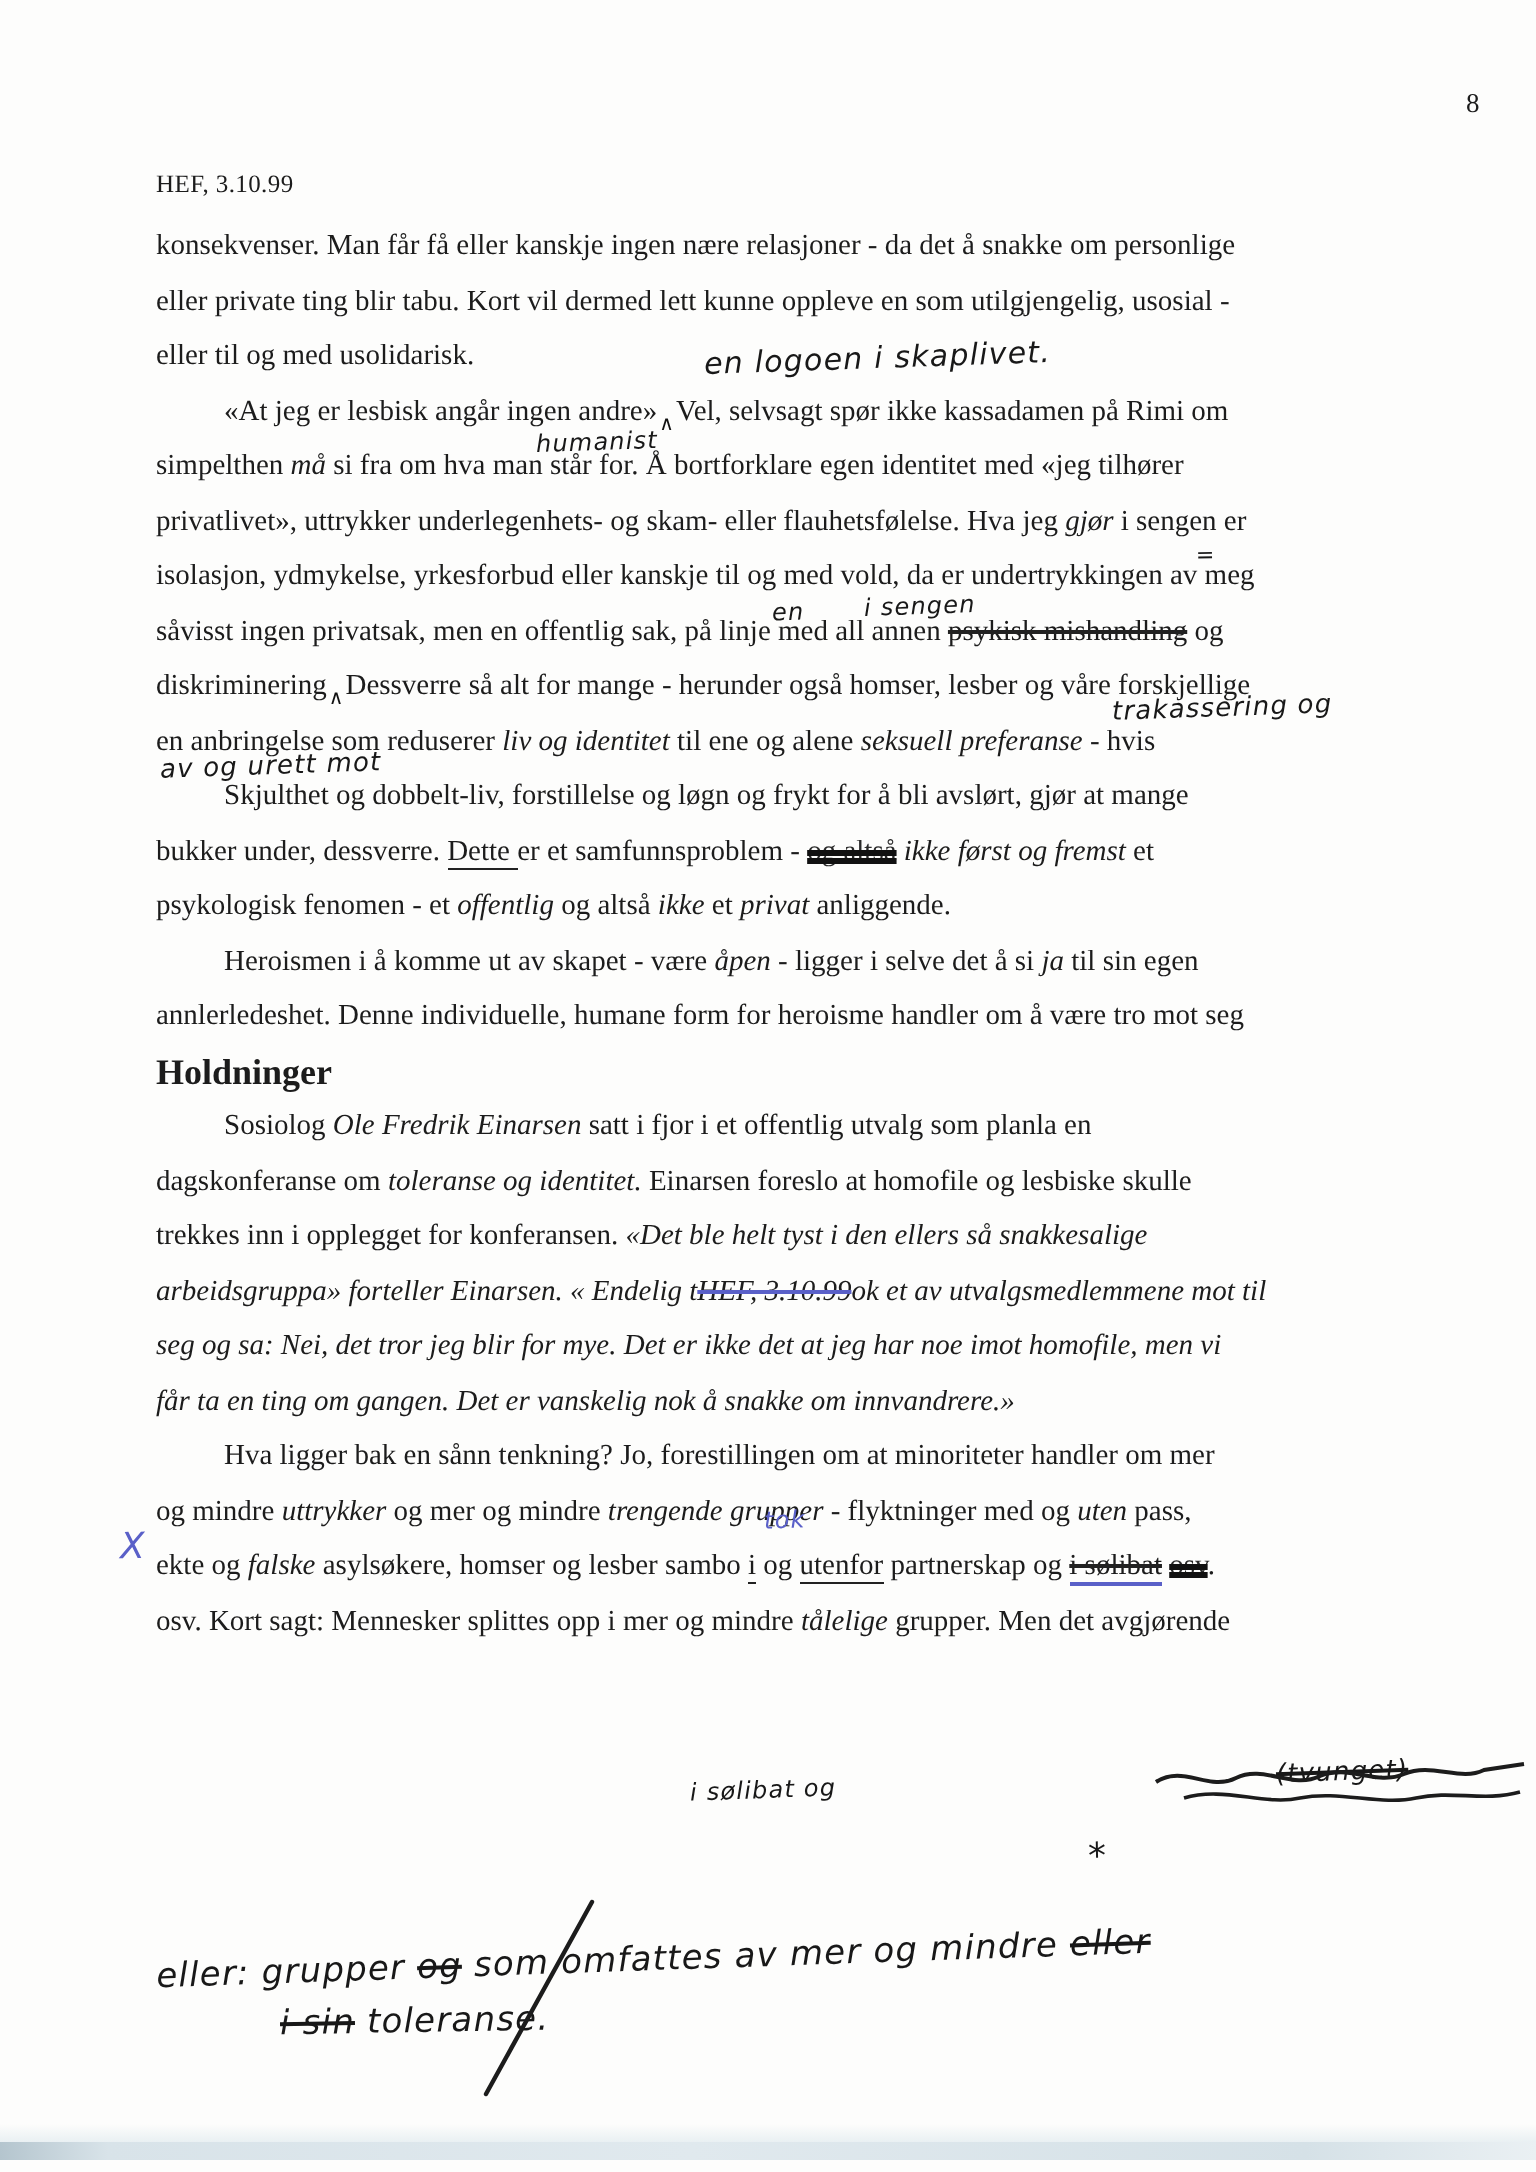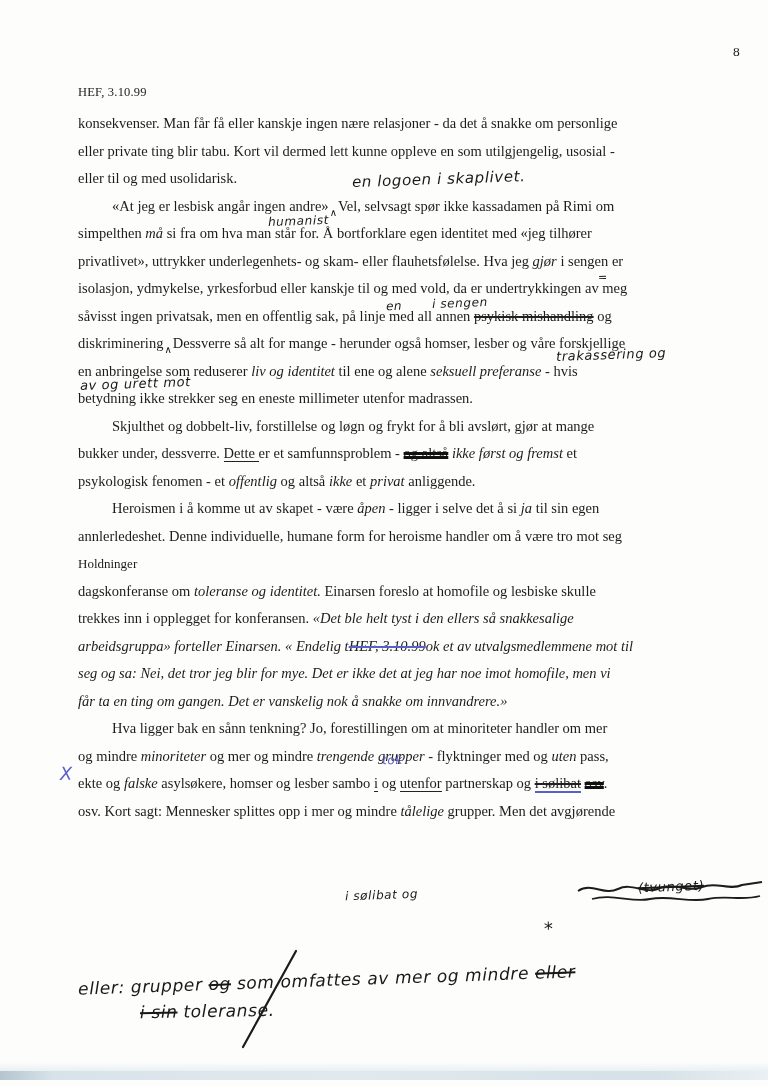--- a/index.html
+++ b/index.html
@@ -6,21 +6,21 @@
   .page{
     position:relative;width:768px;height:1086px;margin:0 auto;
     background:var(--paper,#fdfdfc);overflow:hidden;
     font-family:"Liberation Serif",serif;color:var(--ink,#1c1c1c);
   }
   .page-number{position:absolute;top:44px;left:733px;font-size:13.5px;}
   .doc-header{position:absolute;top:85px;left:78px;font-size:12.5px;letter-spacing:.2px;}
   .body-lines{position:absolute;top:110px;left:78px;width:640px;}
   .line{height:27.5px;line-height:27.5px;font-size:14.5px;white-space:nowrap;}
   .line.indent{padding-left:34px;}
-  .line.heading{font-weight:normal;font-size:13px;}
+  .line.heading{font-weight:bold;font-size:18px;}
   .i{font-style:italic;}
   .st{text-decoration:line-through;text-decoration-thickness:1.8px;text-decoration-color:#222;}
   .scr{text-decoration:line-through;text-decoration-style:double;text-decoration-thickness:3px;text-decoration-color:#111;color:#2a2a2a;}
   .u{border-bottom:1.5px solid #222;}
   .ov{display:inline-block;border-top:1.6px solid #222;line-height:24px;}
   .caret{font-family:"DejaVu Sans",sans-serif;font-size:10px;vertical-align:-5px;margin:0 1px;color:#111;}
   .istb{font-style:italic;text-decoration:line-through;text-decoration-color:var(--blue,#5a60c8);text-decoration-thickness:1.6px;}
   .stub{text-decoration:line-through;text-decoration-thickness:1.6px;text-decoration-color:#222;border-bottom:2px solid var(--blue,#5a60c8);}
   .annot{
     position:absolute;font-family:"DejaVu Sans",sans-serif;font-style:italic;
@@ -52,34 +52,34 @@
       <div class="line"><span>konsekvenser. Man får få eller kanskje ingen nære relasjoner - da det å snakke om personlige</span></div>
       <div class="line"><span>eller private ting blir tabu. Kort vil dermed lett kunne oppleve en som utilgjengelig, usosial -</span></div>
       <div class="line"><span>eller til og med usolidarisk.</span></div>
       <div class="line indent"><span>«At jeg er lesbisk angår ingen andre»</span><span class="caret">∧</span><span>Vel, selvsagt spør ikke kassadamen på Rimi om</span></div>
       <div class="line"><span>simpelthen </span><span class="i">må</span><span> si fra om hva man står for. Å bortforklare egen identitet med «jeg tilhører</span></div>
       <div class="line"><span>privatlivet», uttrykker underlegenhets- og skam- eller flauhetsfølelse. Hva jeg </span><span class="i">gjør</span><span> i sengen er</span></div>
       <div class="line"><span>isolasjon, ydmykelse, yrkesforbud eller kanskje til og med vold, da er undertrykkingen av meg</span></div>
       <div class="line"><span>såvisst ingen privatsak, men en offentlig sak, på linje med all annen </span><span class="st">psykisk mishandling</span><span> og</span></div>
       <div class="line"><span>diskriminering</span><span class="caret">∧</span><span>Dessverre så alt for mange - herunder også homser, lesber og våre forskjellige</span></div>
       <div class="line"><span>en anbringelse som reduserer </span><span class="i">liv og identitet</span><span> til ene og alene </span><span class="i">seksuell preferanse</span><span> - hvis</span></div>
-      <div class="line"><span>betydning ikke strekker seg en eneste millimeter utenfor madrassen.</span></div>
       <div class="line indent"><span>Skjulthet og dobbelt-liv, forstillelse og løgn og frykt for å bli avslørt, gjør at mange</span></div>
       <div class="line"><span>bukker under, dessverre. </span><span class="u">Dette </span><span>er et samfunnsproblem - </span><span class="scr">og altså</span><span> </span><span class="i">ikke først og fremst</span><span> et</span></div>
       <div class="line"><span>psykologisk fenomen - et </span><span class="i">offentlig</span><span> og altså </span><span class="i">ikke</span><span> et </span><span class="i">privat</span><span> anliggende.</span></div>
       <div class="line indent"><span>Heroismen i  å komme ut av skapet - være </span><span class="i">åpen</span><span> - ligger i selve det å si </span><span class="i">ja</span><span> til sin egen</span></div>
       <div class="line"><span>annlerledeshet. Denne individuelle, humane form for heroisme handler om å være tro mot seg</span></div>
       <div class="line heading"><span>Holdninger</span></div>
+      <div class="line indent"><span>Sosiolog </span><span class="i">Ole Fredrik Einarsen</span><span> satt i fjor i et offentlig utvalg som planla en</span></div>
       <div class="line"><span>dagskonferanse om </span><span class="i">toleranse og identitet.</span><span> Einarsen foreslo at homofile og lesbiske skulle</span></div>
       <div class="line"><span>trekkes inn i opplegget for konferansen. </span><span class="i">«Det ble helt tyst i den ellers så snakkesalige</span></div>
       <div class="line"><span class="i">arbeidsgruppa» forteller Einarsen. « Endelig t</span><span class="istb">HEF, 3.10.99</span><span class="i">ok et av utvalgsmedlemmene mot til</span></div>
       <div class="line"><span class="i">seg og sa: Nei, det tror jeg blir for mye. Det er ikke det at jeg har noe imot homofile, men vi</span></div>
       <div class="line"><span class="i">får ta en ting om gangen. Det er vanskelig nok å snakke om innvandrere.»</span></div>
       <div class="line indent"><span>Hva ligger bak en sånn tenkning? Jo, forestillingen om at minoriteter handler om mer</span></div>
-      <div class="line"><span>og mindre </span><span class="i">minoriteter</span><span> og mer og mindre </span><span class="i">trengende grupper</span><span> - flyktninger med og </span><span class="i">uten</span><span> pass,</span></div>
+      <div class="line"><span>og mindre </span><span class="i">uttrykker</span><span> og mer og mindre </span><span class="i">trengende grupper</span><span> - flyktninger med og </span><span class="i">uten</span><span> pass,</span></div>
       <div class="line"><span>ekte og </span><span class="i">falske</span><span> asylsøkere, homser og lesber sambo </span><span class="u">i</span><span> og </span><span class="u">utenfor</span><span> partnerskap og </span><span class="stub">i sølibat</span><span> </span><span class="scr">osv</span><span>.</span></div>
       <div class="line"><span>osv. Kort sagt: Mennesker splittes opp i mer og mindre </span><span class="i">tålelige</span><span> grupper. Men det avgjørende</span></div>
     </div>
 
   <div id="annotations">
       <div class="annot" style="left: 352px; top: 170px; font-size: 15px;"><span>en logoen i skaplivet.</span></div>
       <div class="annot" style="left: 268px; top: 214px; font-size: 12px;"><span>humanist</span></div>
       <div class="annot flat" style="left: 598px; top: 271px; font-size: 11px;"><span>=</span></div>
       <div class="annot" style="left: 386px; top: 299px; font-size: 12px;"><span>en</span></div>
       <div class="annot" style="left: 432px; top: 296px; font-size: 12px;"><span>i sengen</span></div>

